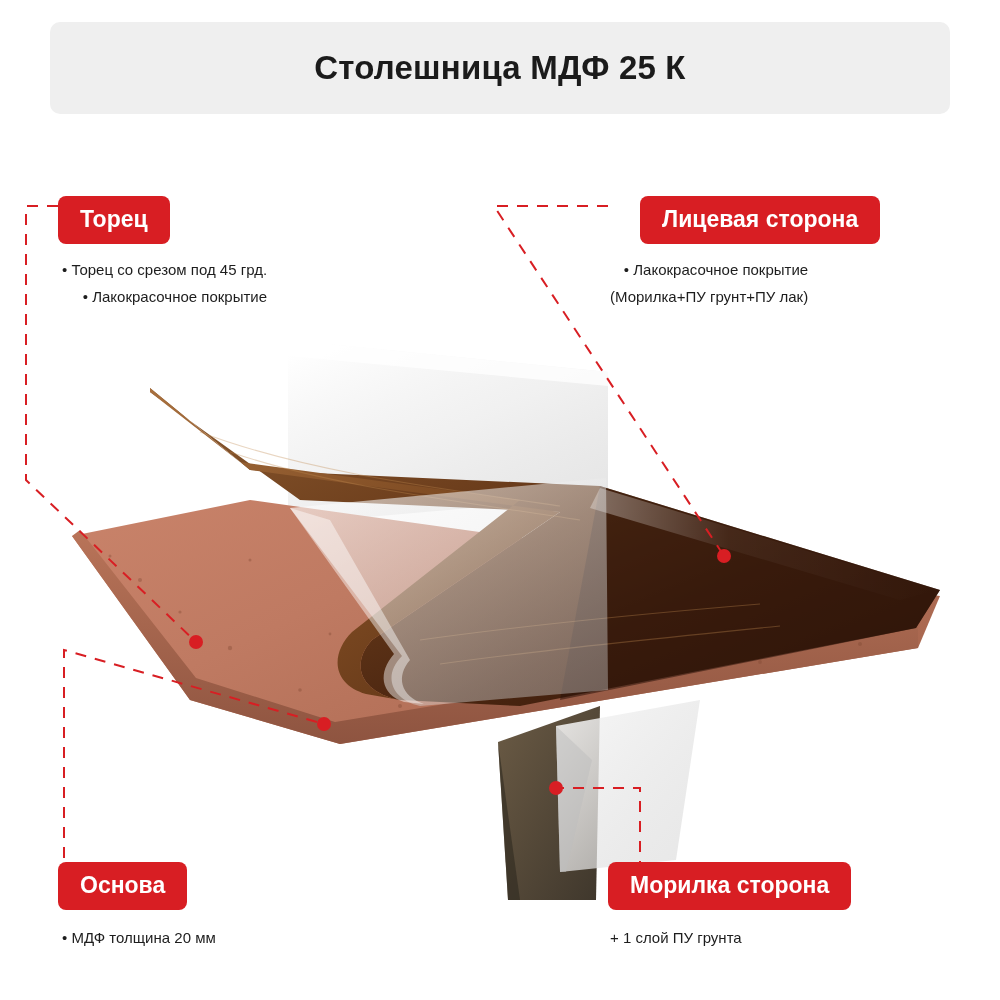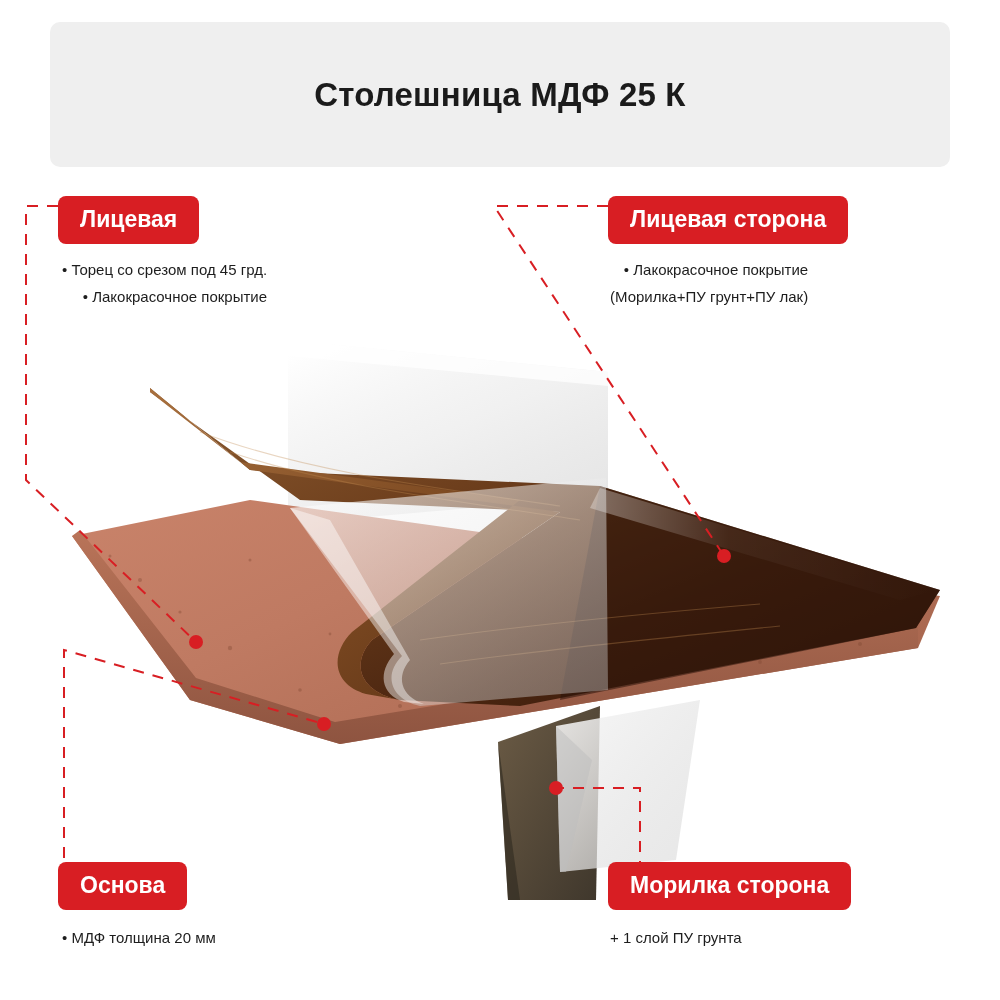--- a/index.html
+++ b/index.html
@@ -16,21 +16,21 @@
     color: #1d1d1d;
     position: relative;
   }
 
   
   .title-banner {
     position: absolute;
     left: 50px;
     top: 22px;
     width: 900px;
-    height: 145px;
+    height: 92px;
     background: #efefef;
     border-radius: 10px;
     display: flex;
     flex-direction: column;
     align-items: center;
     justify-content: center;
     box-sizing: border-box;
   }
   .title-line {
     font-size: 33px;
@@ -49,21 +49,21 @@
     color: #ffffff;
     font-size: 23px;
     font-weight: bold;
     border-radius: 8px;
     padding: 10px 22px 12px 22px;
     box-sizing: border-box;
     white-space: nowrap;
     line-height: 26px;
   }
   #pill-edge       { left: 58px;  top: 196px; }
-  #pill-face       { left: 608px; top: 196px; }
+  #pill-face       { left: 640px; top: 196px; }
   #pill-base       { left: 58px;  top: 862px; }
   #pill-back       { left: 608px; top: 862px; }
 
   
   .bullets {
     position: absolute;
     font-size: 15px;
     line-height: 24px;
     color: #1d1d1d;
     white-space: nowrap;
@@ -220,21 +220,21 @@
     <path d="M640,872 L640,788 L556,788"></path>
   </g>
   <g fill="#d81e23">
     <circle cx="196" cy="642" r="7"></circle>
     <circle cx="724" cy="556" r="7"></circle>
     <circle cx="324" cy="724" r="7"></circle>
     <circle cx="556" cy="788" r="7"></circle>
   </g>
 </svg>
 
-<div class="pill" id="pill-edge">Лицевая</div>
+<div class="pill" id="pill-edge">Торец</div>
 <div class="pill" id="pill-face">Лицевая сторона</div>
 <div class="pill" id="pill-base">Основа</div>
 <div class="pill" id="pill-back">Морилка сторона</div>
 
 <div class="bullets" id="bul-edge">
   <div>• Торец со срезом под 45 грд.</div>
   <div>• Лакокрасочное покрытие</div>
 </div>
 
 <div class="bullets" id="bul-face">

